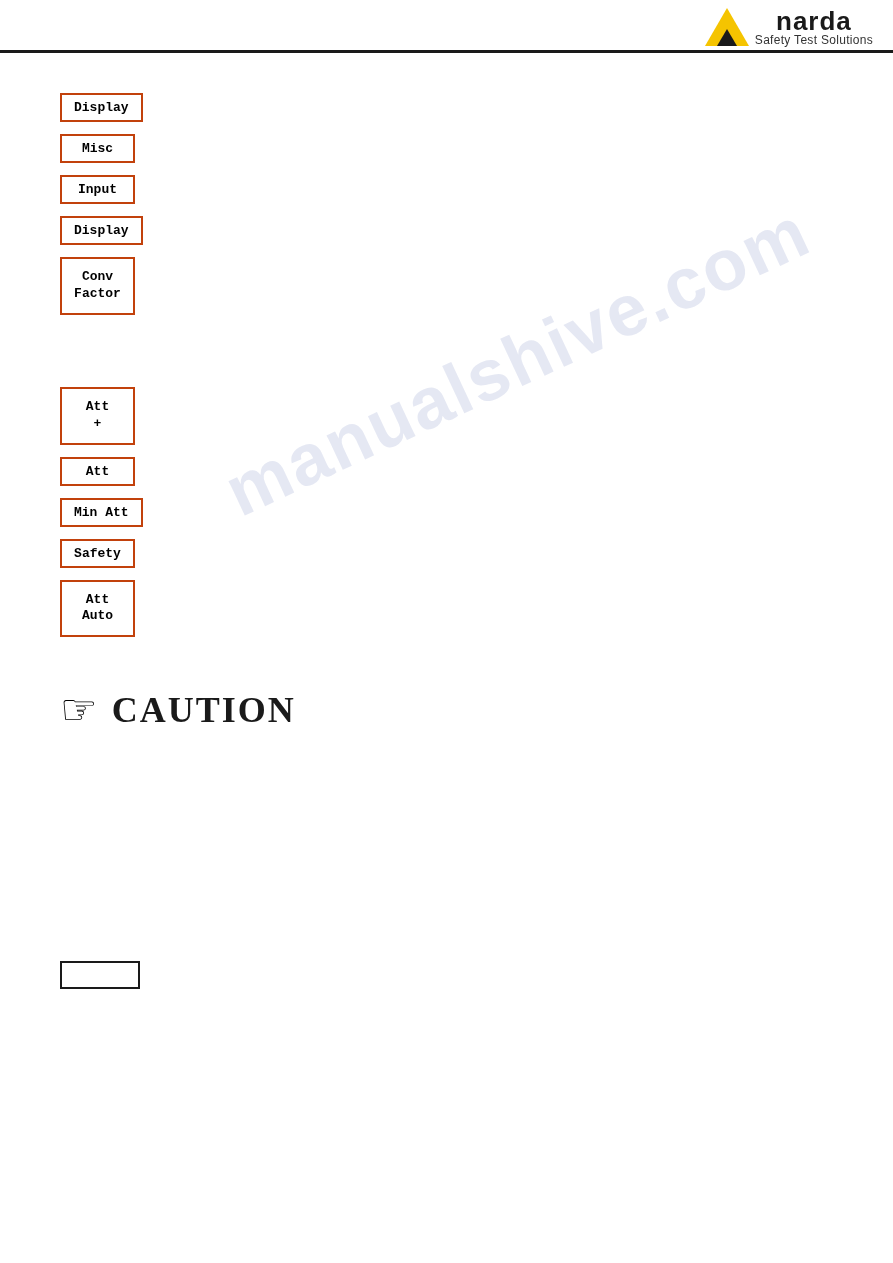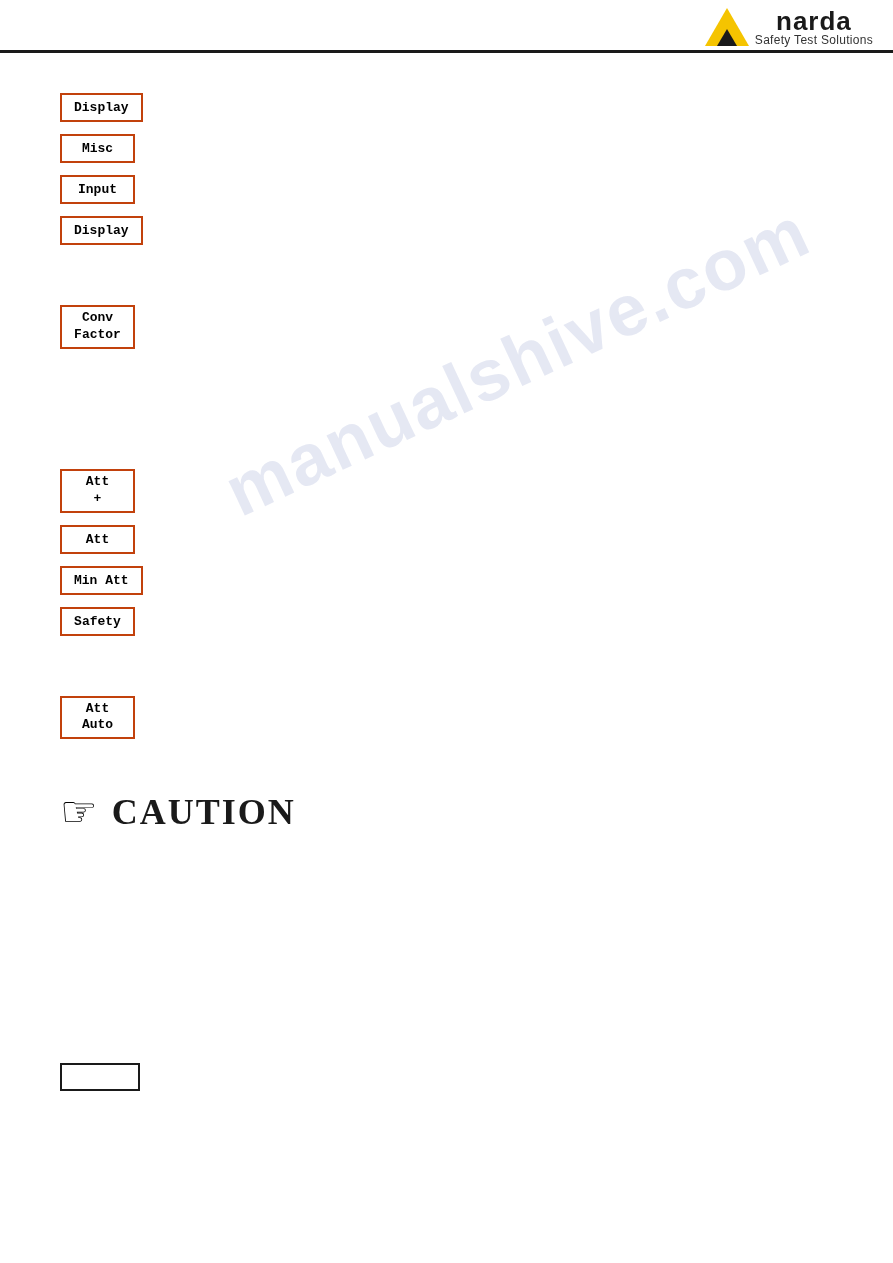--- a/index.html
+++ b/index.html
@@ -149,22 +149,21 @@
       display: inline-block;
       border: 2px solid #1a1a1a;
       width: 80px;
       height: 28px;
       background: #ffffff;
       margin-top: 200px;
     }
 
     .two-line-btn {
       line-height: 1.3;
-      padding: 3px 10px;
-      margin-top: 48px;
+      padding: 10px 10px;
     }
   </style>
 </head>
 <body>
 
 <div class="header">
   <div class="logo-container">
     <div class="logo-triangle"></div>
     <div class="logo-text-block">
       <span class="logo-narda">narda</span>

